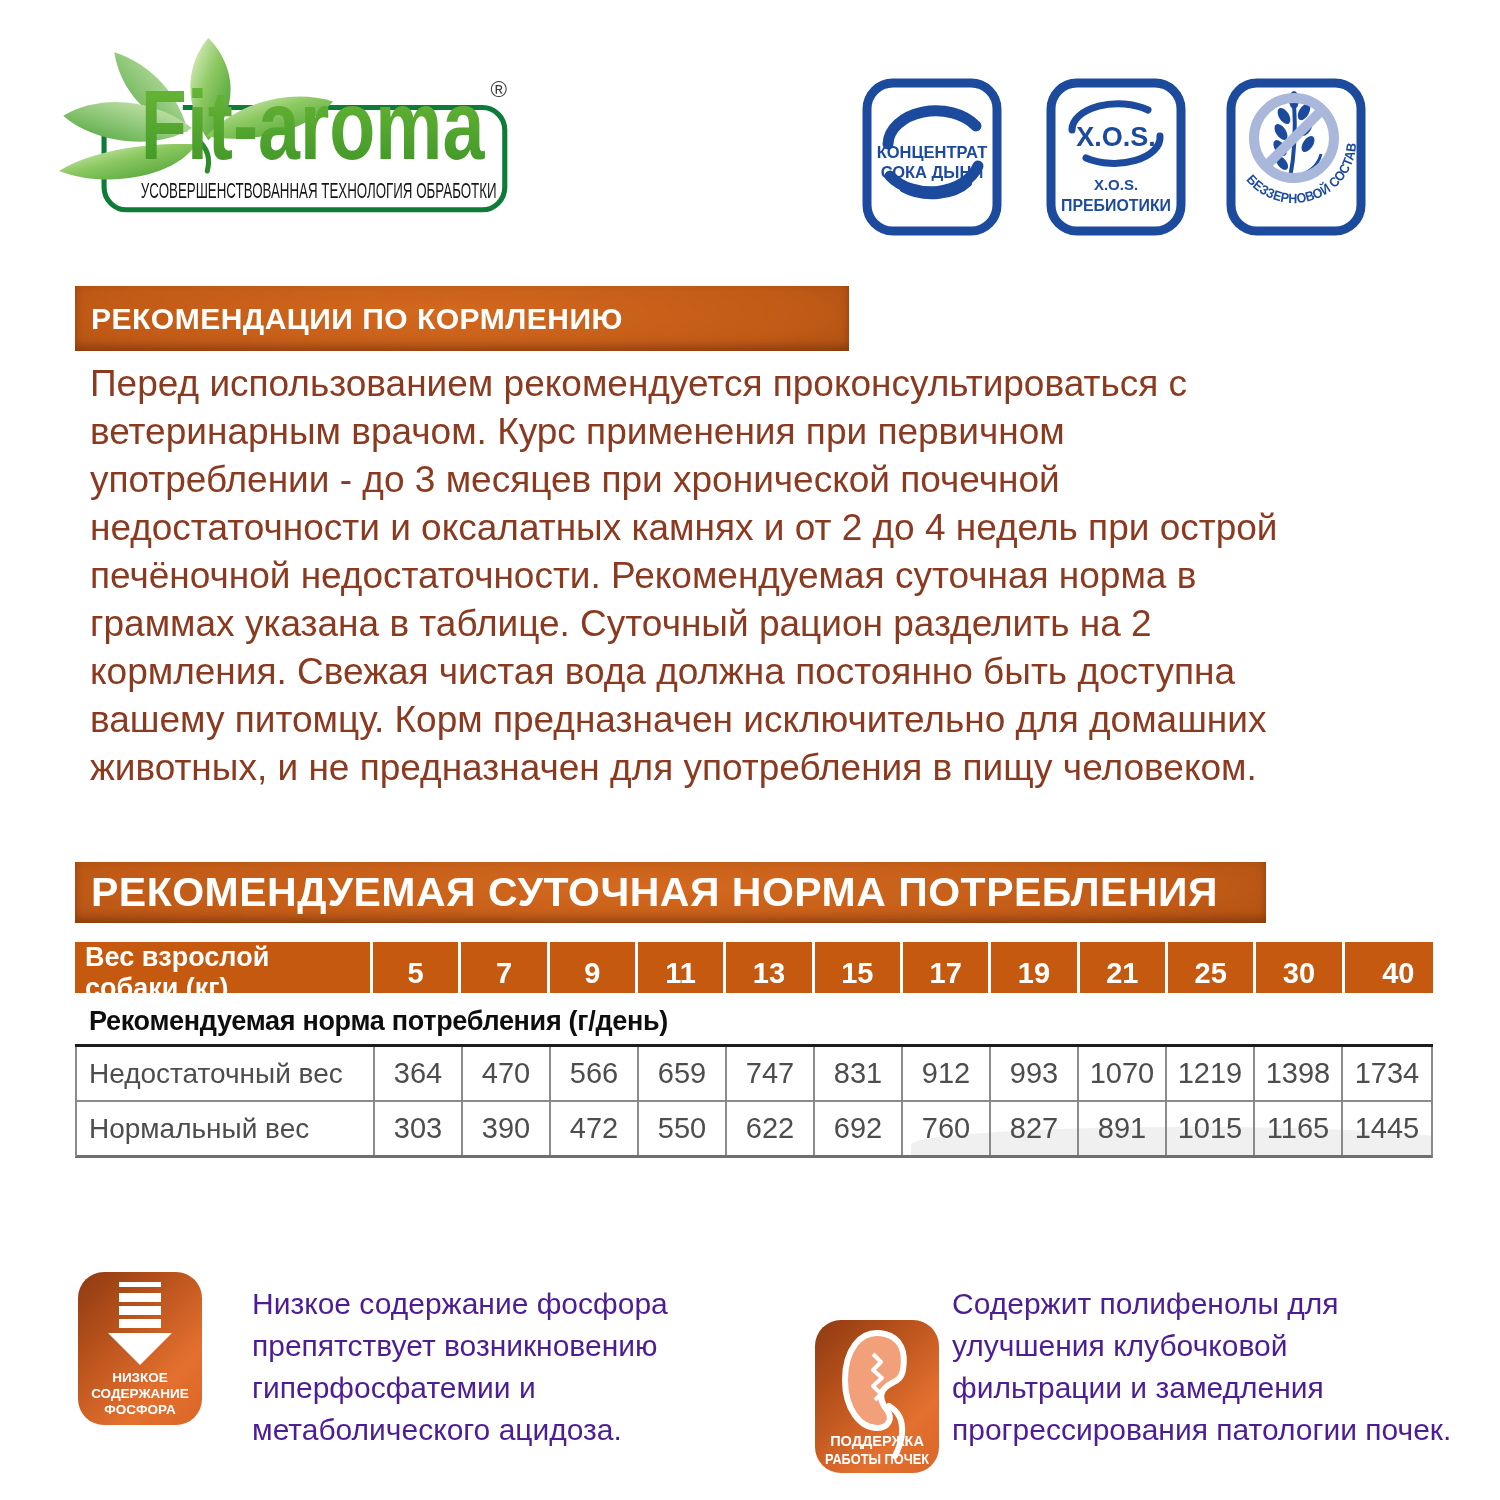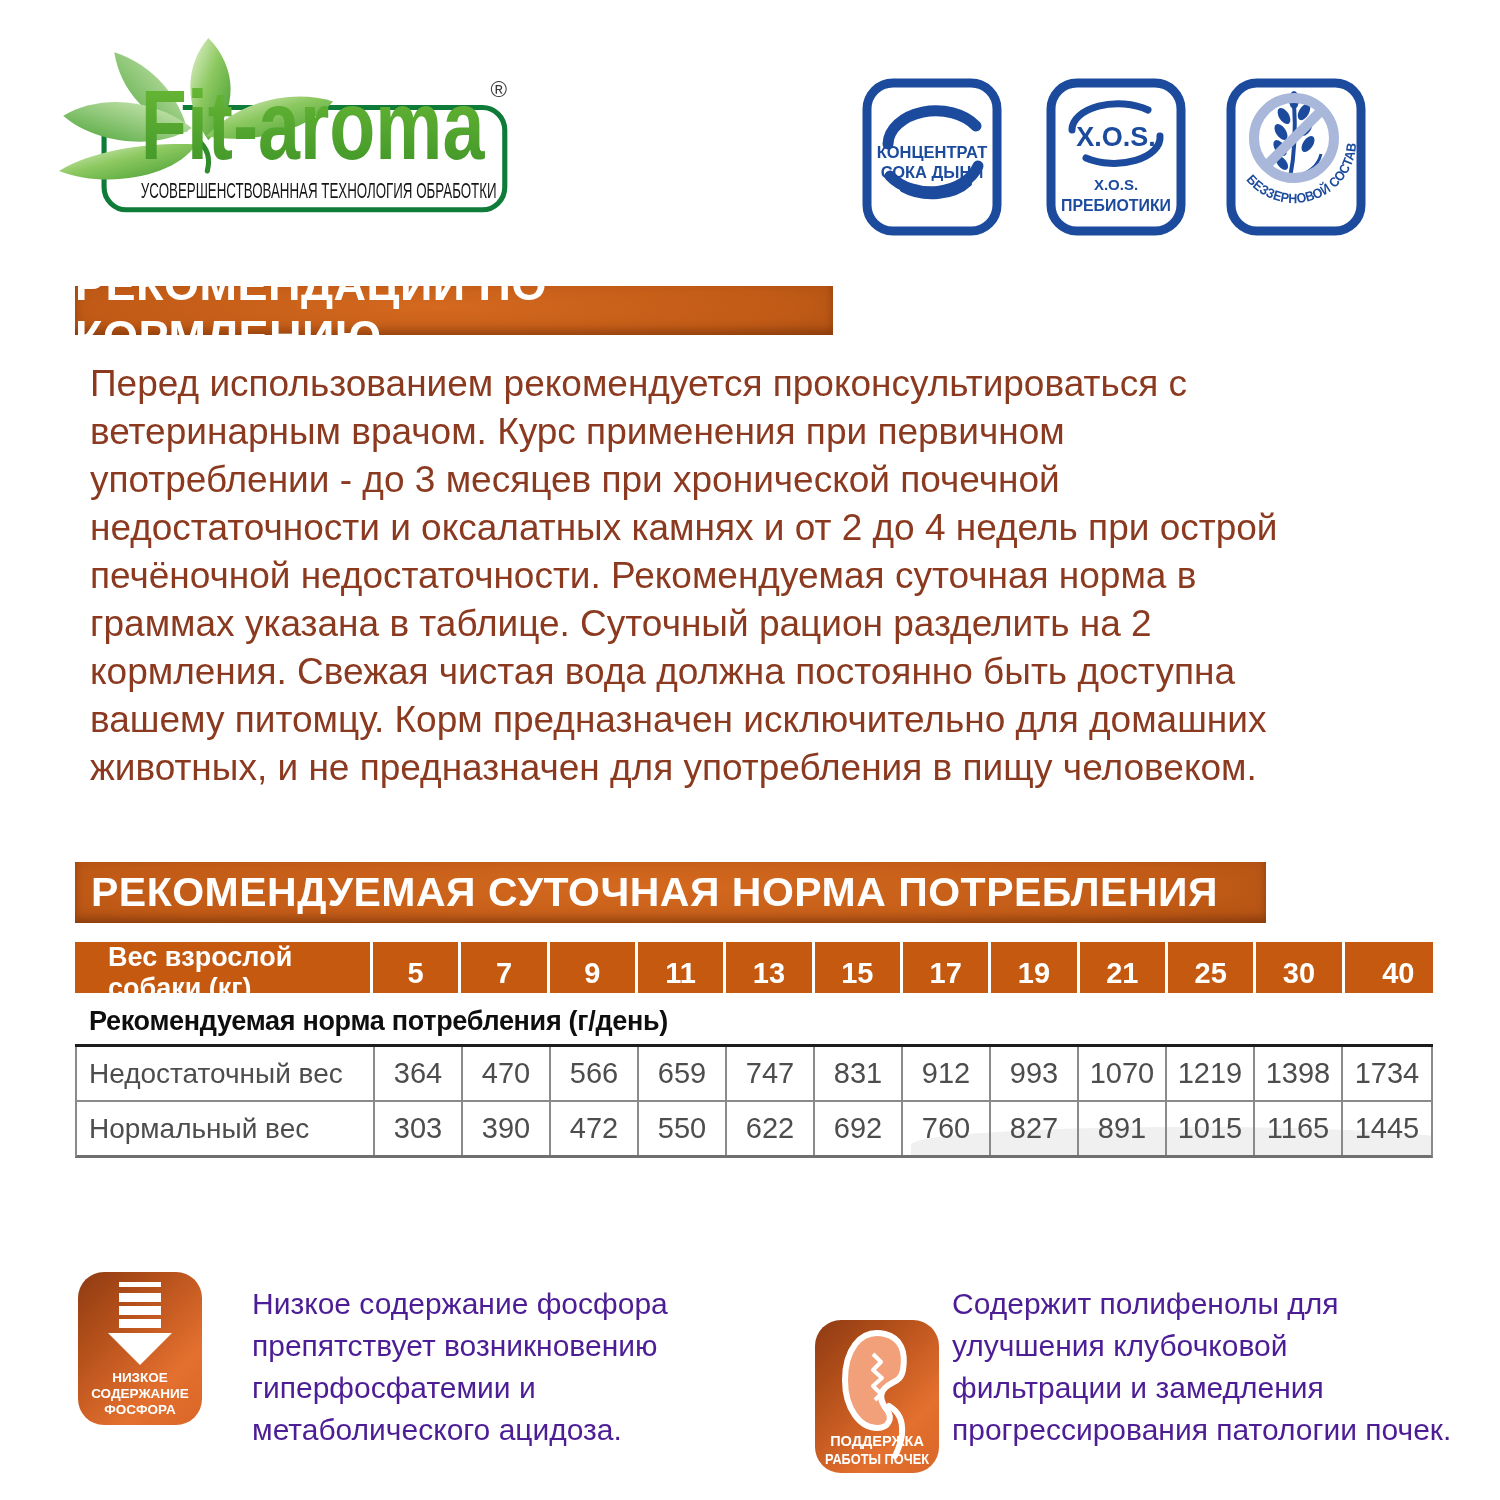--- a/index.html
+++ b/index.html
@@ -12,34 +12,34 @@
   svg text{font-family:"Liberation Sans",sans-serif;}
 
   
   .badge{top:78px;width:140px;height:158px;}
   #badge-melon{left:862px;} #badge-xos{left:1046px;} #badge-grainfree{left:1226px;}
 
   
   .banner{background:radial-gradient(110% 190% at 48% 42%, #d4691f 0%, #c05a16 42%, #a04810 72%, #7f3910 100%);
           color:#fff;font-weight:bold;display:flex;align-items:center;
           box-shadow:inset 0 -5px 8px rgba(60,20,0,.35);}
-  #banner1{left:75px;top:286px;width:758px;height:49px;font-size:45px;padding-left:0;letter-spacing:.5px;}
+  #banner1{left:75px;top:286px;width:758px;height:65px;font-size:30px;padding-left:16px;letter-spacing:.5px;}
   #banner2{left:75px;top:862px;width:1175px;height:61px;font-size:41px;padding-left:16px;letter-spacing:.5px;}
 
   
   #intro{left:90px;top:360px;width:1360px;font-size:37px;line-height:48px;color:#8b3a20;}
 
   
   #table{left:75px;top:942px;width:1358px;}
   .thead,.trow{display:grid;grid-template-columns:298px repeat(12,1fr);}
   .thead{background:#c4590f;height:51px;}
   .thead .cell{display:flex;align-items:center;justify-content:center;color:#fff;
                font-weight:bold;font-size:29px;border-right:3px solid #fff;}
   .thead .cell:last-child{border-right:none;padding-left:19px;}
-  .thead .cell.first{justify-content:flex-start;padding-left:33px;font-size:27px;}
+  .thead .cell.first{justify-content:flex-start;padding-left:10px;font-size:27px;}
   .sublabel{font-size:27px;font-weight:bold;color:#0e0e0e;padding:13px 0 7px 14px;
             border-bottom:3px solid #1c1c1c;letter-spacing:-0.3px;}
   .tbody{border-left:2px solid #8a8a8a;border-right:2px solid #8a8a8a;
          border-bottom:3px solid #6f6f6f;position:relative;overflow:hidden;}
   .trow{height:53px;border-bottom:2px solid #8a8a8a;}
   .trow:last-child{border-bottom:none;}
   .trow .cell{display:flex;align-items:center;justify-content:center;font-size:29px;
               color:#4d4d4d;border-right:2px solid #8a8a8a;position:relative;z-index:1;}
   .trow .cell:last-child{border-right:none;}
   .trow .cell.first{justify-content:flex-start;padding-left:12px;font-size:28px;}

